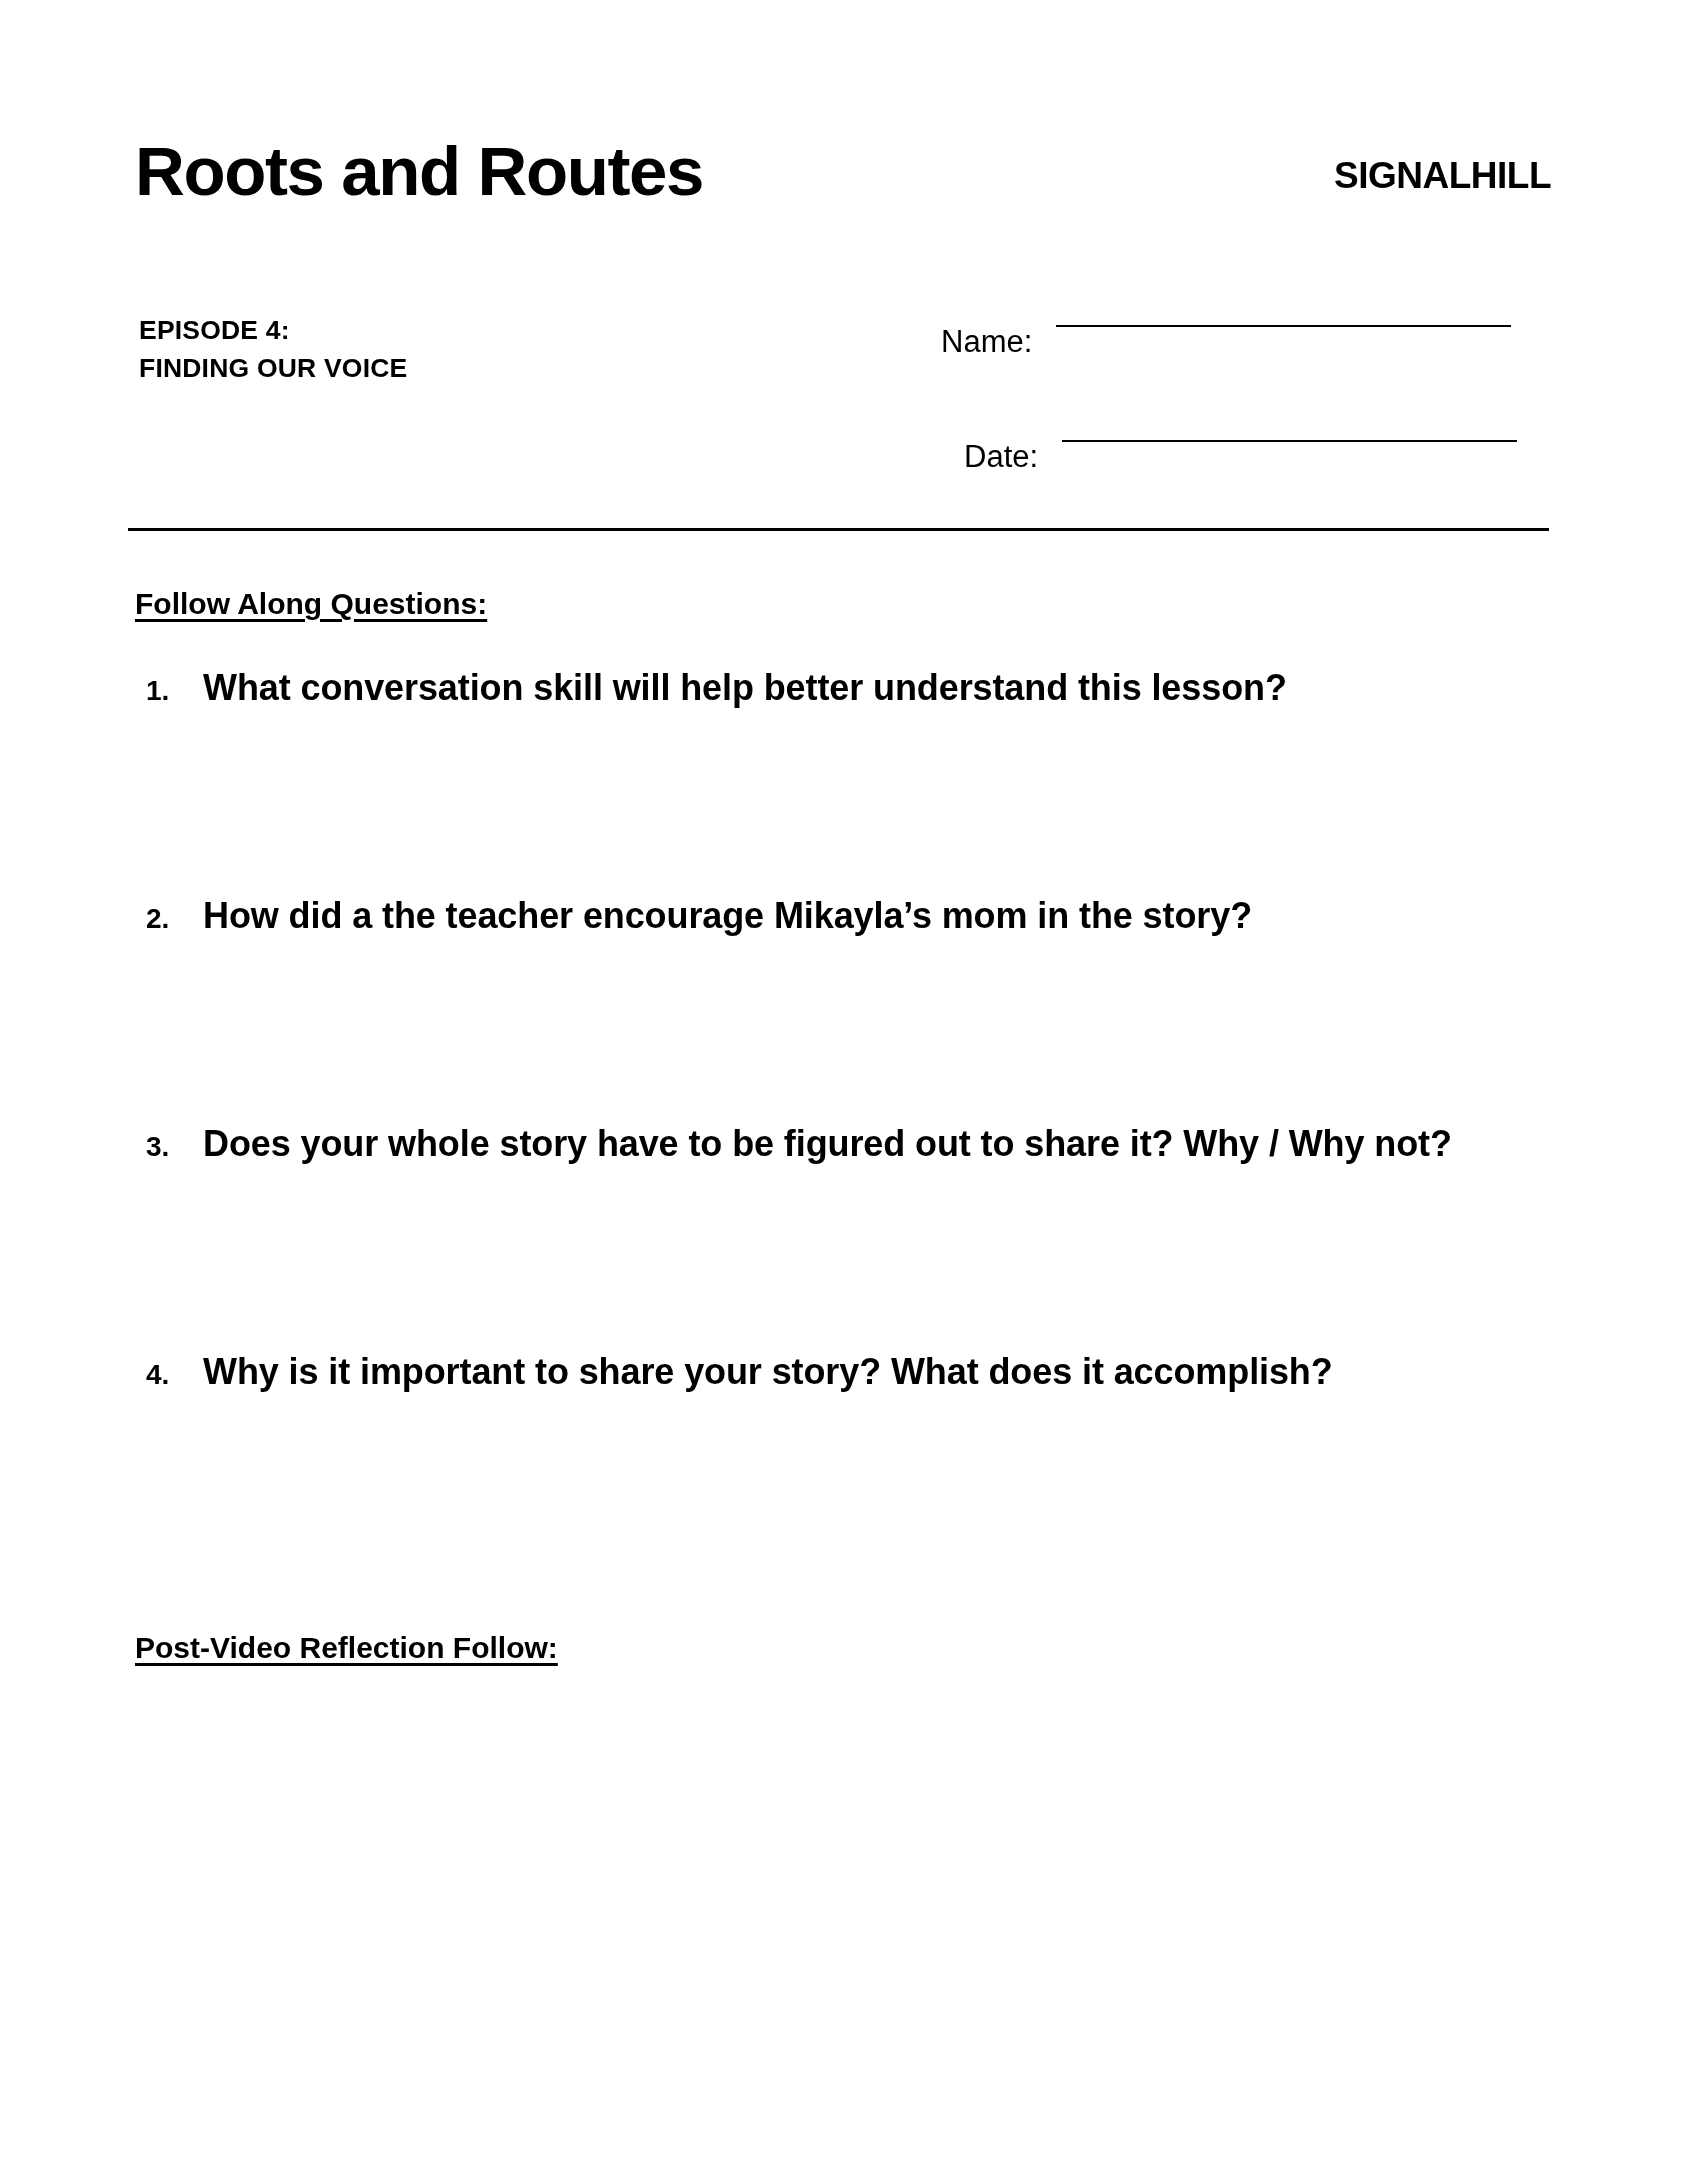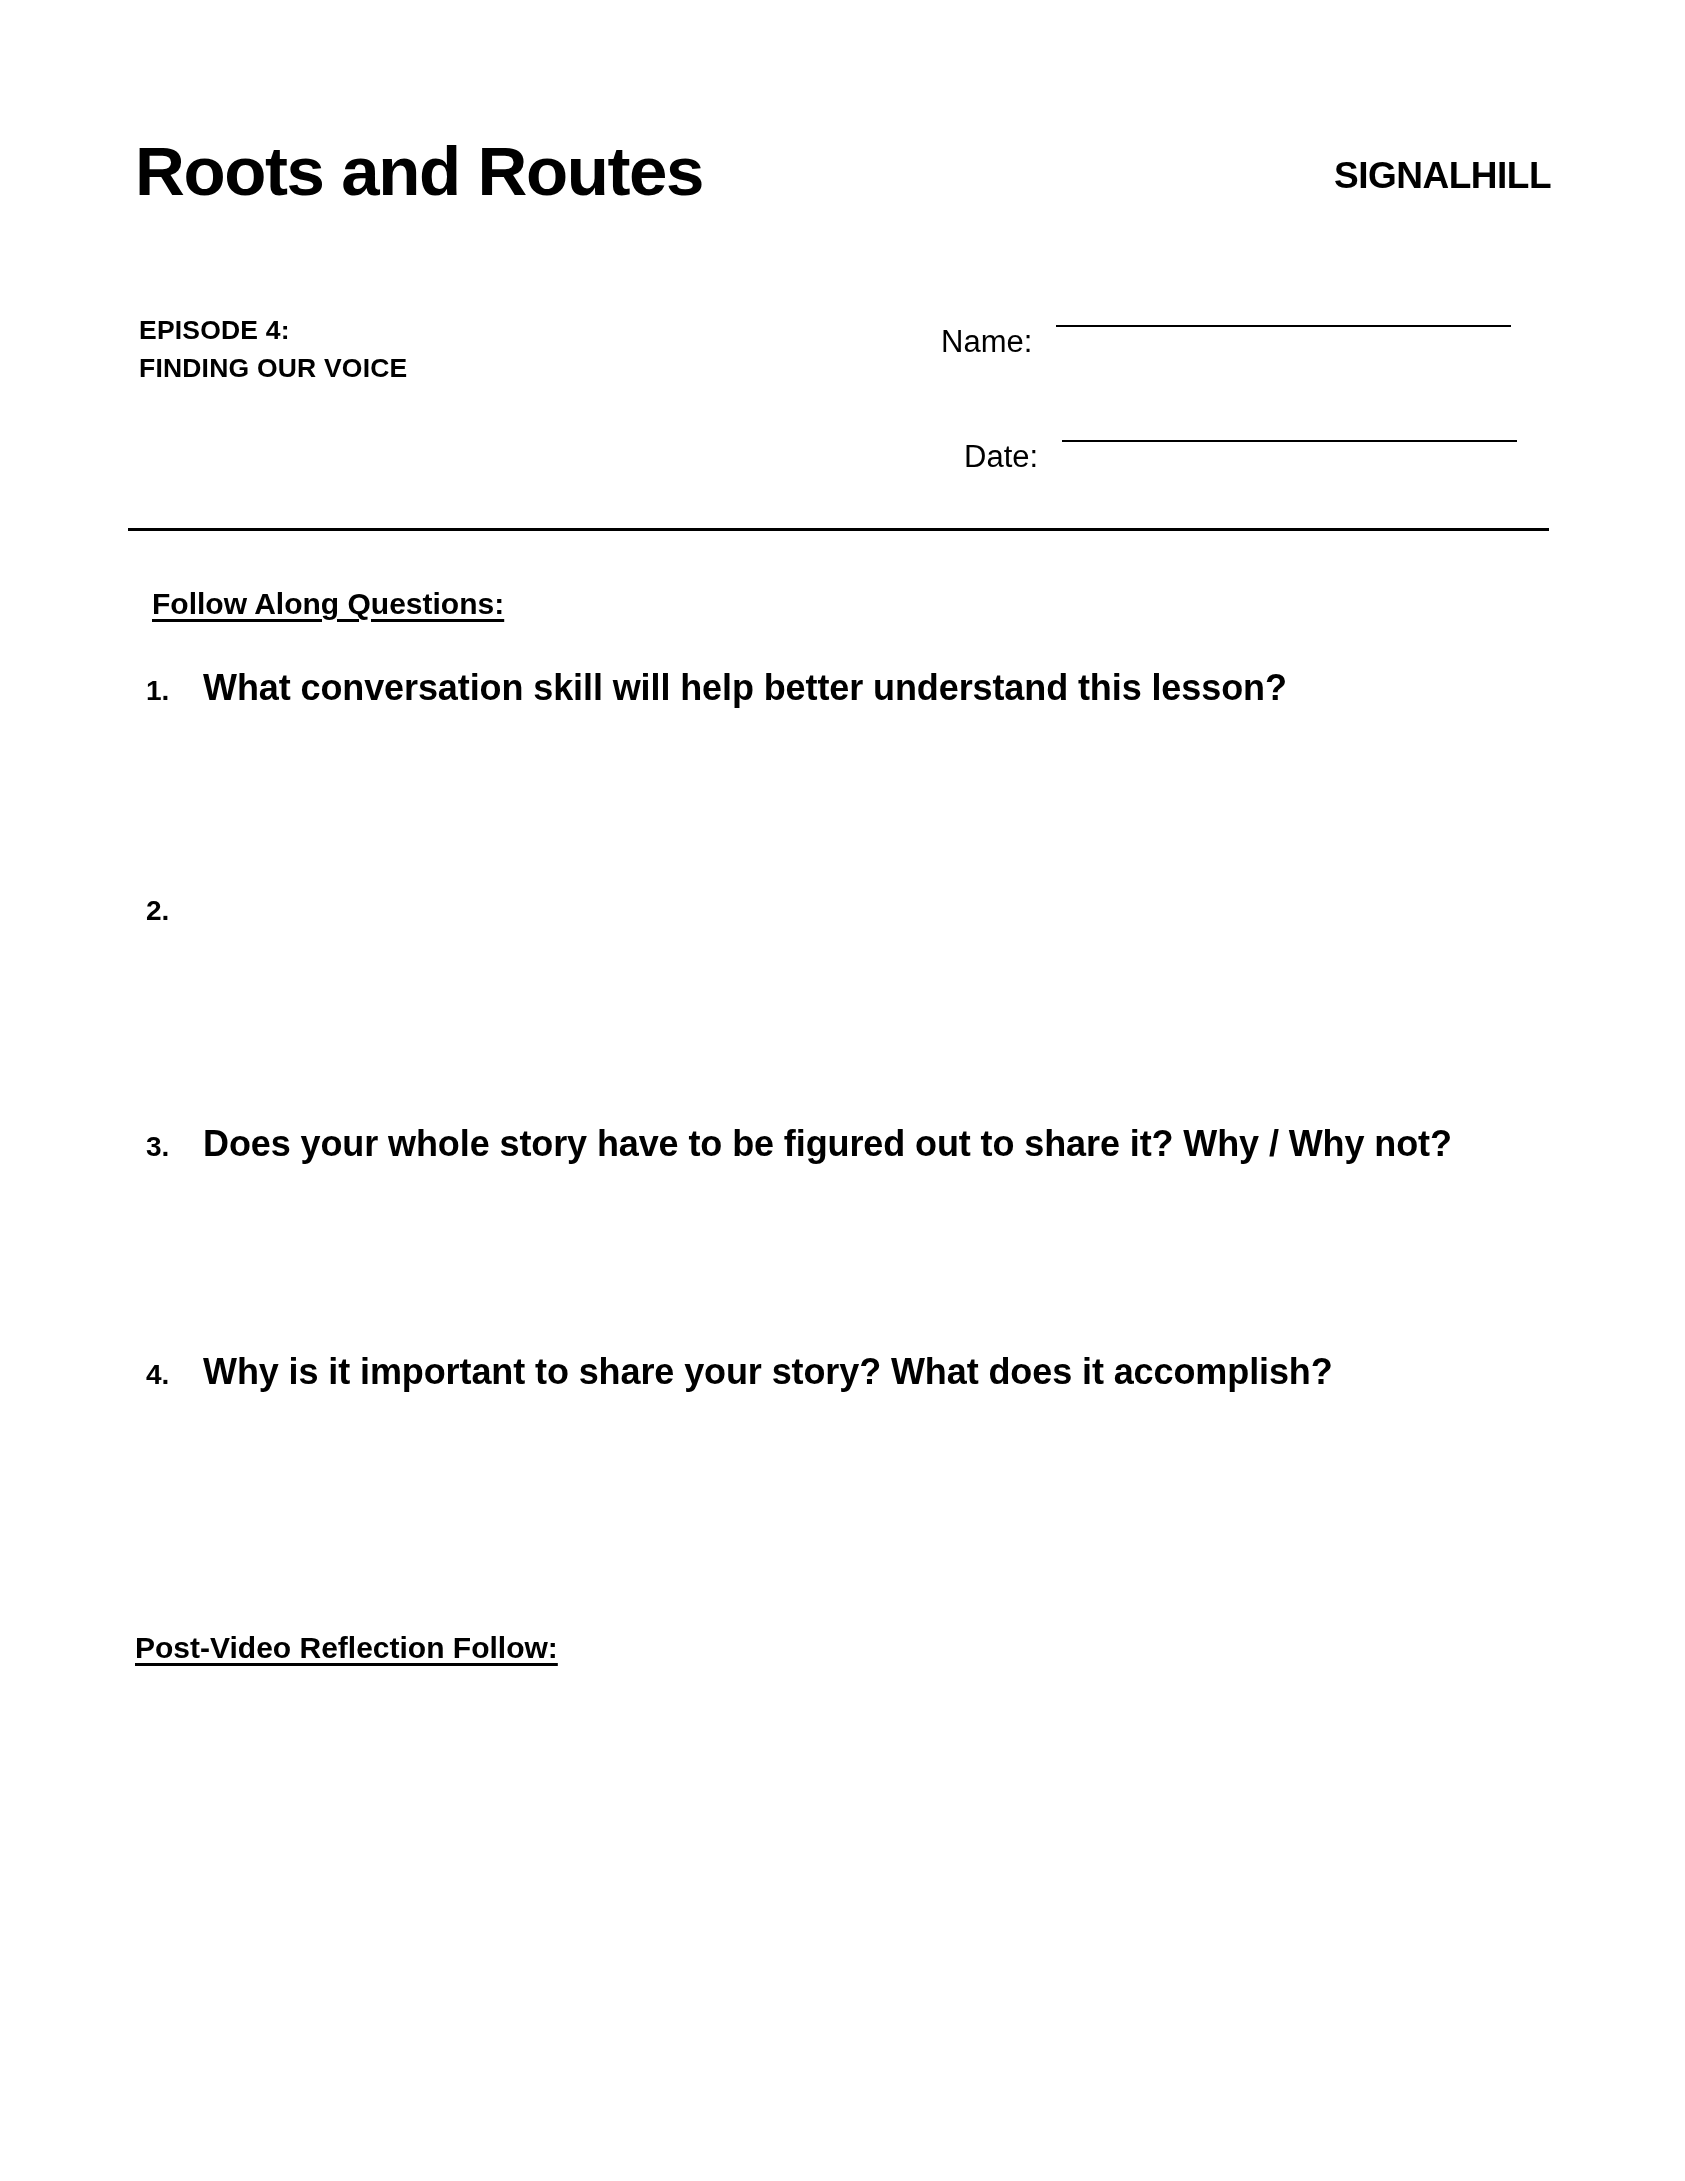--- a/index.html
+++ b/index.html
@@ -102,21 +102,21 @@
 
   
   .section-heading {
     position: absolute;
     font-size: 30px;
     font-weight: bold;
     text-decoration: underline;
     text-underline-offset: 4.6px;
     white-space: nowrap;
   }
-  #follow-along-heading { left: 135px; top: 587px; margin-left: 17px; }
+  #follow-along-heading { left: 135px; top: 587px; }
   #reflection-heading { left: 135px; top: 1631px; }
 
   
   .questions {
     position: absolute;
     left: 146px;
     top: 667px;
     width: 1398px;
   }
   .question {
@@ -169,20 +169,21 @@
 
   <div class="section-heading" id="follow-along-heading">Follow Along Questions:</div>
 
   <div class="questions">
     <div class="question">
       <span class="q-num">1.</span>
       <span class="q-text">What conversation skill will help better understand this lesson?</span>
     </div>
     <div class="question">
       <span class="q-num">2.</span>
+      <span class="q-text">How did a the teacher encourage Mikayla’s mom in the story?</span>
     </div>
     <div class="question">
       <span class="q-num">3.</span>
       <span class="q-text">Does your whole story have to be figured out to share it? Why / Why not?</span>
     </div>
     <div class="question">
       <span class="q-num">4.</span>
       <span class="q-text">Why is it important to share your story? What does it accomplish?</span>
     </div>
   </div>

